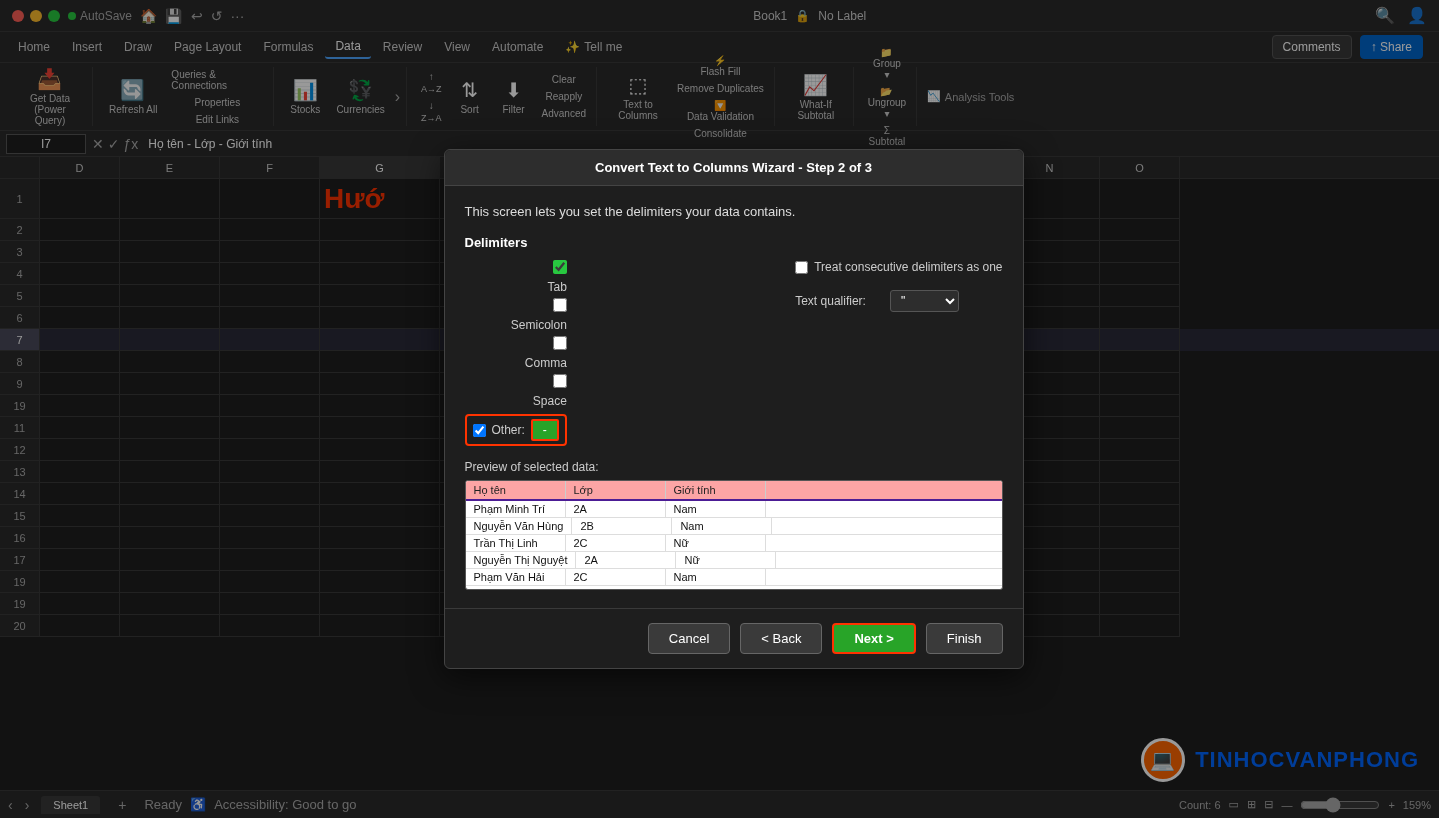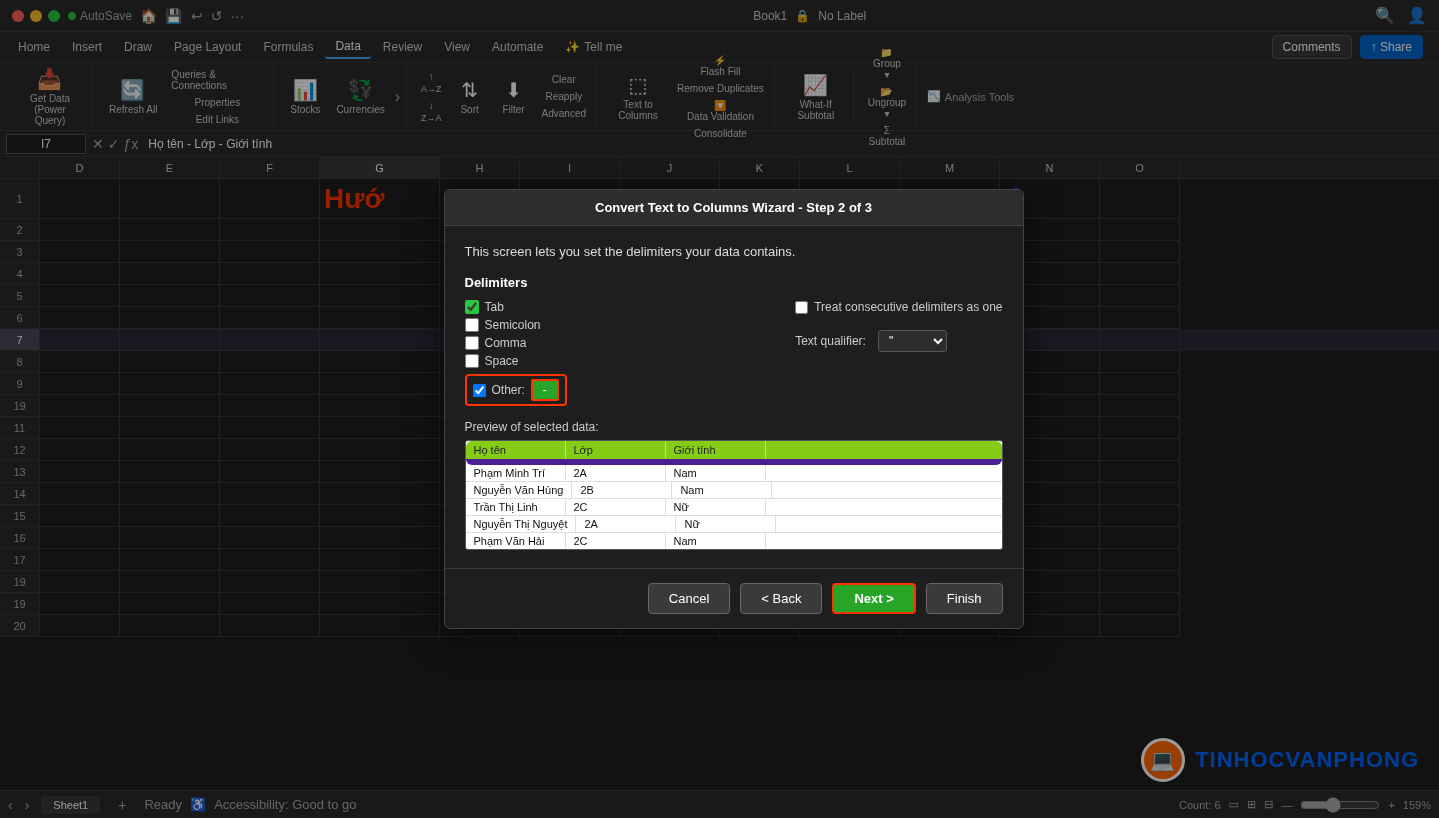--- a/index.html
+++ b/index.html
@@ -255,21 +255,21 @@
       text-align: center;
       font-size: 13px;
       font-weight: 600;
       color: #fff;
     }
     .dialog-body { padding: 18px 20px; }
     .dialog-subtitle { font-size: 13px; color: #ddd; margin-bottom: 16px; }
     .dialog-section-label { font-size: 13px; font-weight: 600; color: #fff; margin-bottom: 10px; }
     .delimiter-col { display: flex; flex-direction: column; gap: 4px; }
     .delimiter-right { margin-left: auto; display: flex; flex-direction: column; gap: 8px; }
-    .checkbox-row { display: flex; align-items: flex-start; gap: 6px; font-size: 12px; color: #ccc; }
+    .checkbox-row { display: flex; align-items: flex-end; gap: 6px; font-size: 12px; color: #ccc; flex-direction: column; }
     .checkbox-row input[type="checkbox"] { accent-color: #28c840; width: 14px; height: 14px; }
     .other-row {
       display: flex;
       align-items: center;
       gap: 6px;
       font-size: 12px;
       color: #ccc;
       border: 2px solid #ff3300;
       border-radius: 4px;
       padding: 3px 6px;
@@ -279,21 +279,21 @@
       width: 28px;
       background: #28a428;
       border: none;
       color: #fff;
       font-size: 12px;
       text-align: center;
       padding: 2px;
       border-radius: 2px;
       border: 2px solid #ff3300;
     }
-    .text-qualifier-row { display: flex; align-items: center; gap: 12px; font-size: 12px; color: #ccc; }
+    .text-qualifier-row { display: flex; align-items: center; gap: 24px; font-size: 12px; color: #ccc; }
     .qualifier-select {
       background: #2d2d2d;
       border: 1px solid #555;
       color: #fff;
       font-size: 12px;
       padding: 2px 6px;
       border-radius: 3px;
     }
     .treat-consecutive { display: flex; align-items: center; gap: 6px; font-size: 12px; color: #ccc; margin-bottom: 8px; }
 
@@ -301,23 +301,22 @@
     .preview-label { font-size: 12px; color: #ccc; margin-bottom: 6px; }
     .preview-box {
       background: #fff;
       border: 1px solid #555;
       border-radius: 3px;
       height: 110px;
       overflow: hidden;
     }
     .preview-header-row {
       display: flex;
-      border-bottom: 6px solid #4c1d95;
-      background: #84cc16;
-      border-radius: 6px;
+      border-bottom: 2px solid #4c1d95;
+      background: #fca5a5;
     }
     .preview-col {
       padding: 3px 8px;
       font-size: 11px;
       color: #222;
       border-right: 1px solid #ccc;
       min-width: 100px;
     }
     .preview-data-row { display: flex; border-bottom: 1px solid #ddd; }
     .preview-data-col {

